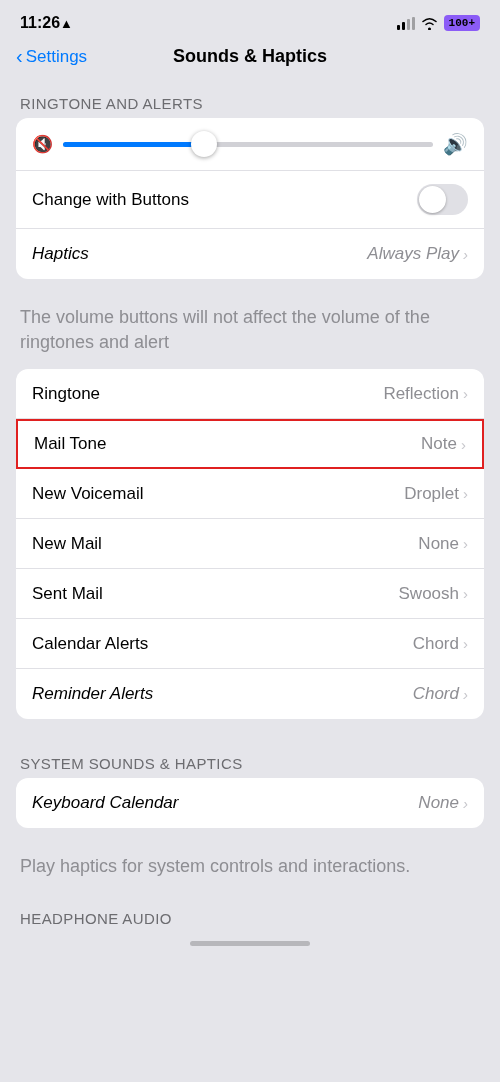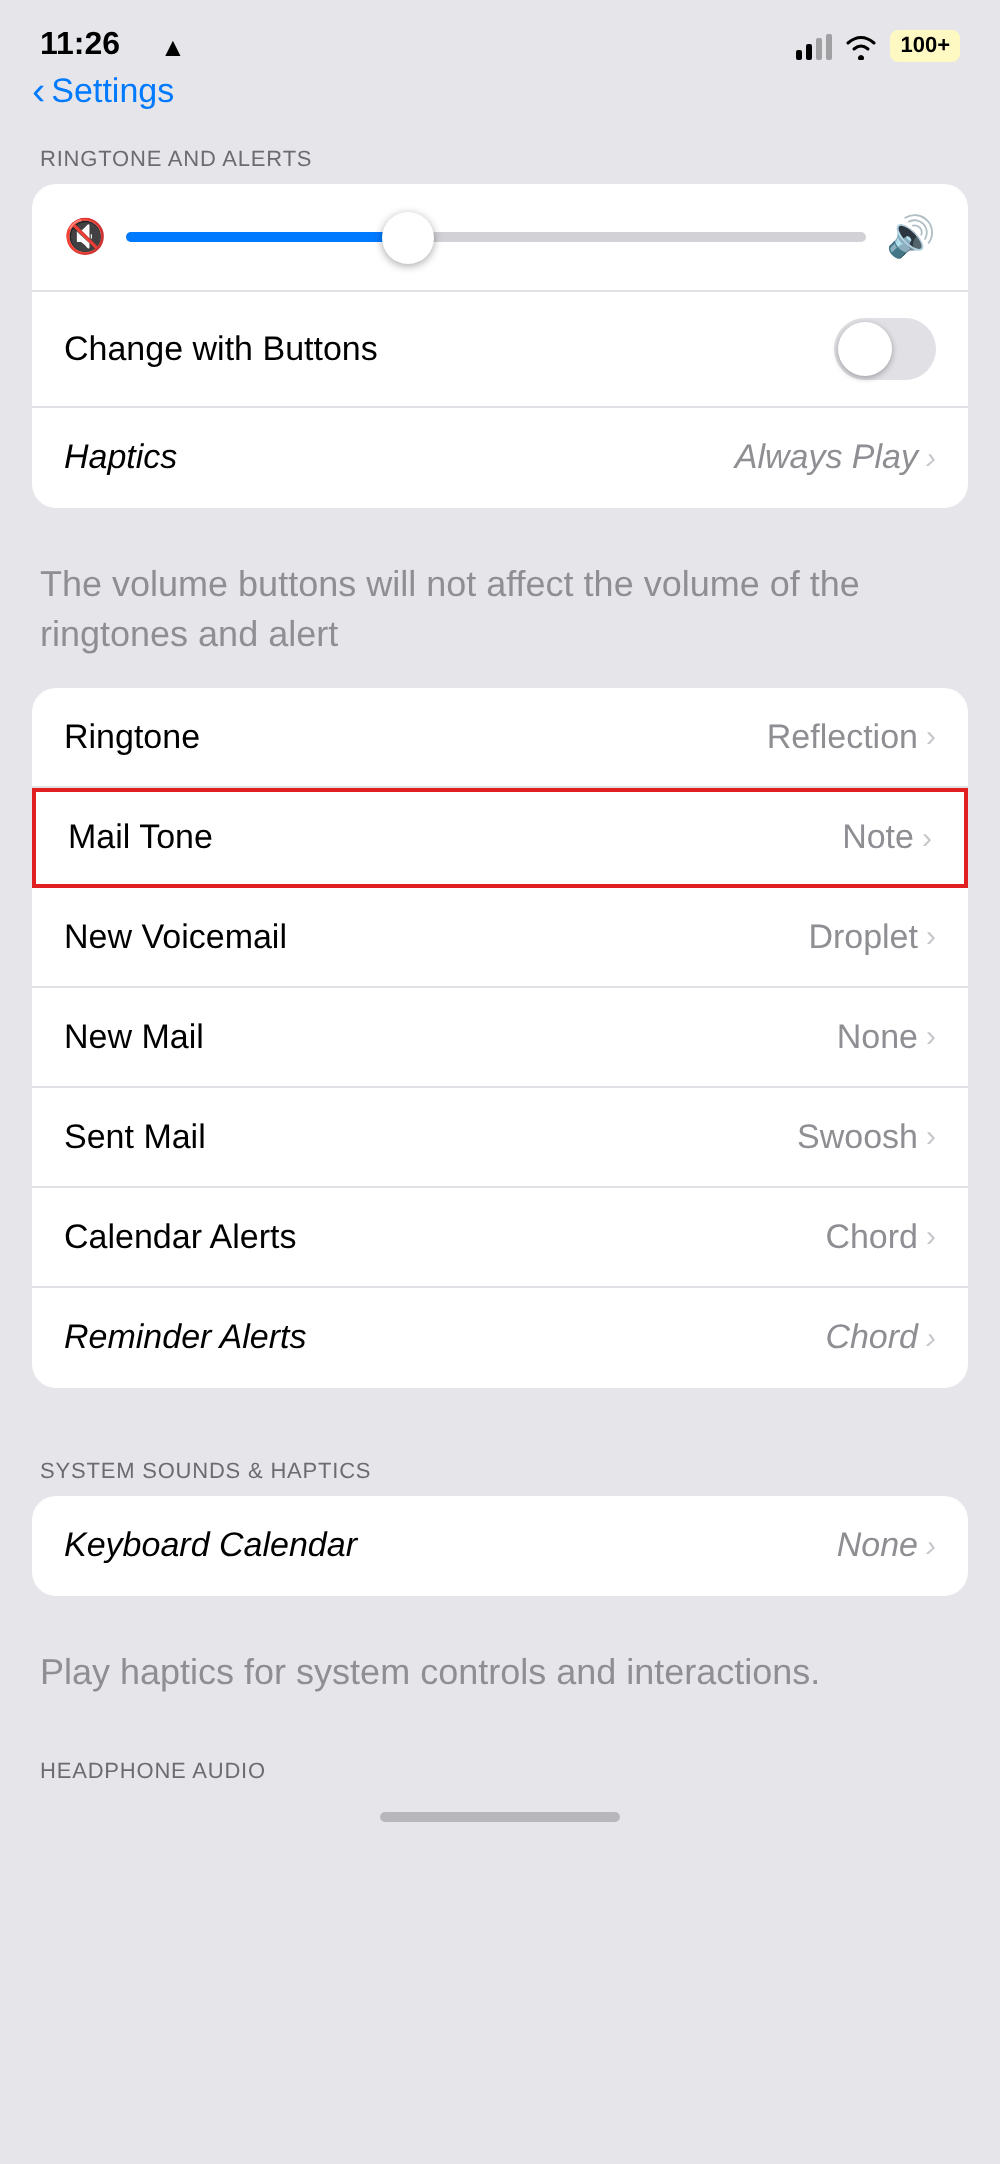--- a/index.html
+++ b/index.html
@@ -21,34 +21,35 @@
       justify-content: space-between;
       align-items: center;
       padding: 14px 20px 6px 20px;
       background: #e5e5ea;
     }
     .status-time {
       font-size: 16px;
       font-weight: 600;
       display: flex;
       align-items: center;
-      gap: 20px;
+      gap: 0;
     }
     .status-icons {
       display: flex;
       align-items: center;
       gap: 6px;
     }
     .battery-badge {
-      background: #fef9c3;
+      background: #8b5cf6;
       color: #000;
       font-size: 11px;
       font-weight: 700;
       padding: 2px 5px;
       border-radius: 4px;
+      font-family: Liberation Mono, monospace;
     }
 
     
     .nav-bar {
       display: flex;
       align-items: center;
       justify-content: center;
       padding: 8px 16px 12px;
       background: #e5e5ea;
       position: relative;
@@ -64,21 +65,21 @@
       cursor: pointer;
     }
     .nav-title {
       font-size: 18px;
       font-weight: 600;
       color: #000;
     }
 
     
     .section-label {
-      font-size: 11px;
+      font-size: 15px;
       font-weight: 400;
       color: #6c6c70;
       text-transform: uppercase;
       letter-spacing: 0.4px;
       padding: 16px 20px 6px 20px;
     }
 
     
     .card {
       background: #fff;
@@ -223,20 +224,21 @@
       <span>100</span><span>+</span>
     </div>
   </div>
 </div>
 
 <div class="nav-bar">
   <div class="nav-back">
     <span style="font-size:20px;">‹</span>
     <span>Settings</span>
   </div>
+  <span class="nav-title">Sounds &amp; Haptics</span>
 </div>
 
 <div class="section-label">RINGTONE AND ALERTS</div>
 
 <div class="card">
 
   <div class="slider-row">
     <span class="vol-icon-low">🔇</span>
     <div class="slider-track">
       <div class="slider-fill"></div>

